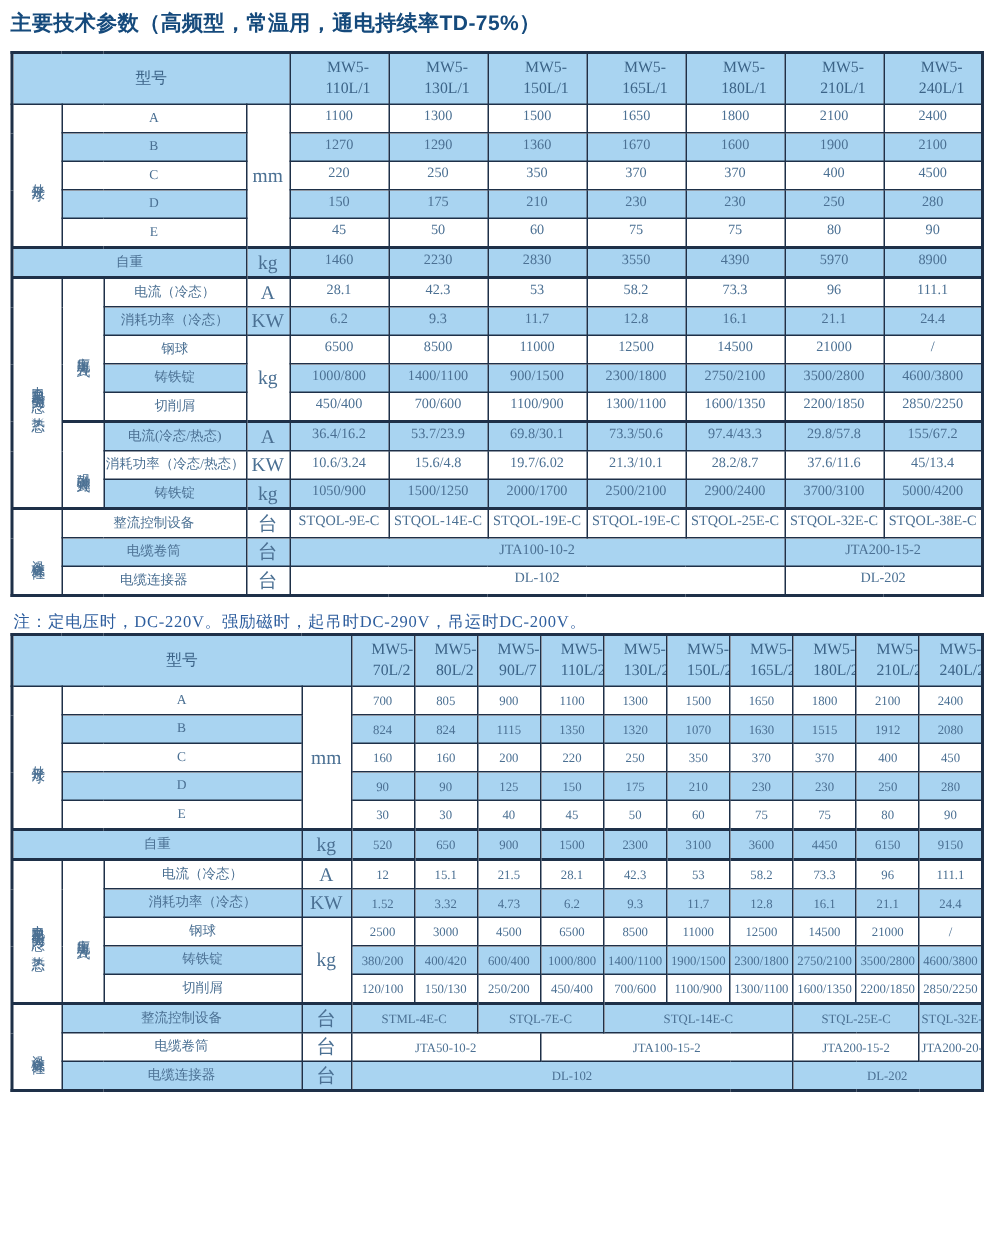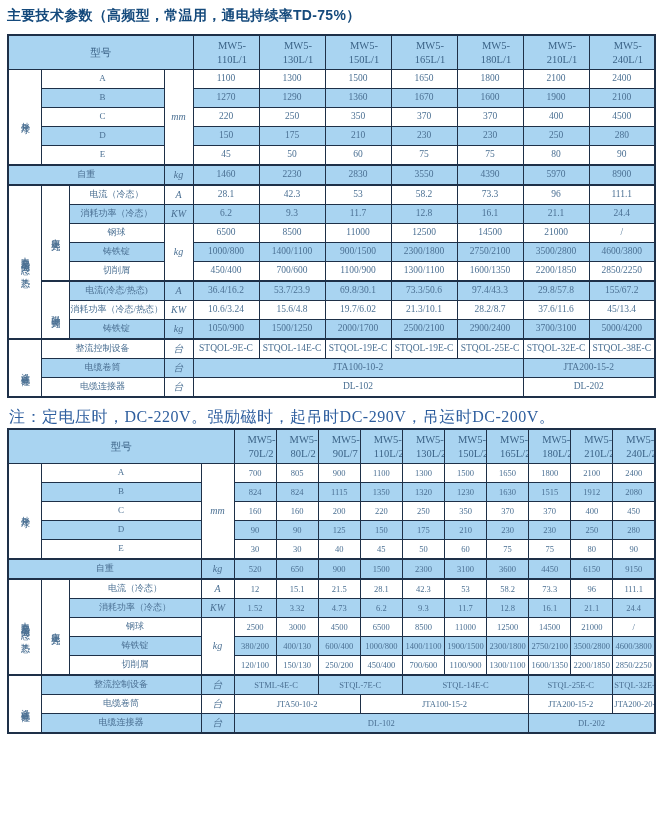--- a/index.html
+++ b/index.html
@@ -33,31 +33,31 @@
     font-weight:normal;
   }
   table.spec thead th{
     height:33px;background:var(--row-blue);
     font-size:10.5px;color:#3c6488;
   }
   table.spec thead th .mline{display:block;line-height:1.25;margin-left:12px;}
   table.spec td{font-size:9.5px;}
   table.t2 td{font-size:8.5px;}
   table.spec td.p{font-size:9px;}
-  table.spec td.u{font-size:10px;font-style:italic;}
+  table.spec td.u{font-size:13px;}
   table.spec td.g,table.spec td.s{
     writing-mode:vertical-rl;text-orientation:upright;
     font-size:9px;letter-spacing:1px;background:#ffffff;
     padding:2px 0;
   }
   table.spec tr.shade td{background:var(--row-blue);}
   table.spec td.rspan{background:#ffffff !important;}
   table.spec tr.thick td{border-top-width:2px;}
   .note{
-    margin:9px 0 0 2px;font-size:16px;color:var(--note);
+    margin:9px 0 0 2px;font-size:11px;color:var(--note);
     font-family:"Liberation Serif",serif;letter-spacing:0.5px;
   }
 </style>
 </head>
 <body>
 
 <div class="page">
   <div class="doc-title">主要技术参数（高频型，常温用，通电持续率TD-75%）</div>
   <table class="spec t1">
       <colgroup>
@@ -364,21 +364,21 @@
           <td>2100</td>
           <td>2400</td>
         </tr>
         <tr class="shade">
           <td colspan="2" class="p">B</td>
           <td>824</td>
           <td>824</td>
           <td>1115</td>
           <td>1350</td>
           <td>1320</td>
-          <td>1230</td>
+          <td>1070</td>
           <td>1630</td>
           <td>1515</td>
           <td>1912</td>
           <td>2080</td>
         </tr>
         <tr>
           <td colspan="2" class="p">C</td>
           <td>160</td>
           <td>160</td>
           <td>200</td>
@@ -470,21 +470,21 @@
           <td>8500</td>
           <td>11000</td>
           <td>12500</td>
           <td>14500</td>
           <td>21000</td>
           <td>/</td>
         </tr>
         <tr class="shade">
           <td class="p">铸铁锭</td>
           <td>380/200</td>
-          <td>400/130</td>
+          <td>400/420</td>
           <td>600/400</td>
           <td>1000/800</td>
           <td>1400/1100</td>
           <td>1900/1500</td>
           <td>2300/1800</td>
           <td>2750/2100</td>
           <td>3500/2800</td>
           <td>4600/3800</td>
         </tr>
         <tr>

